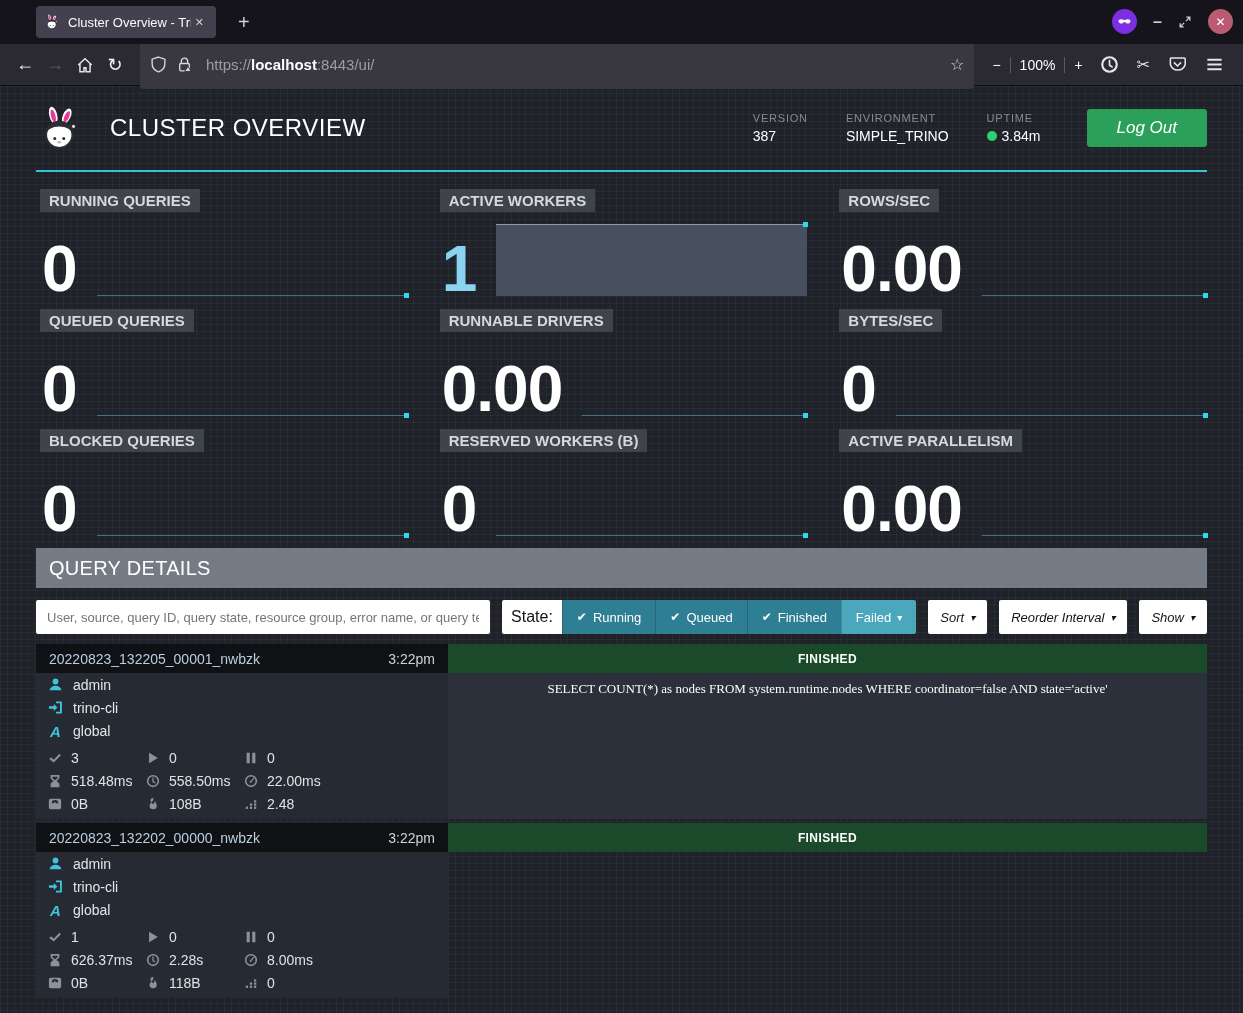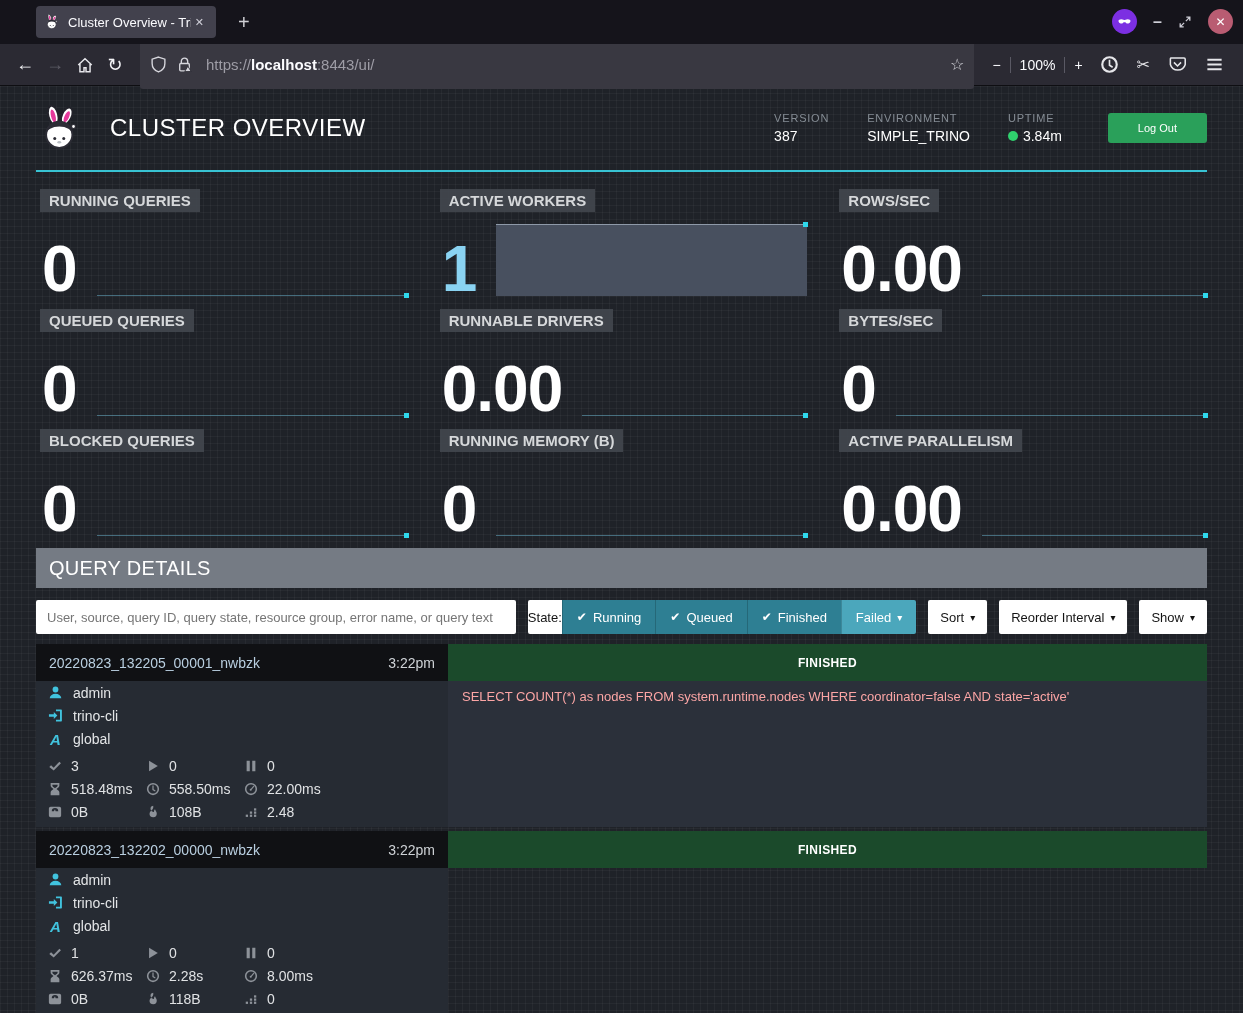--- a/index.html
+++ b/index.html
@@ -44,22 +44,22 @@
       linear-gradient(90deg, rgba(255,255,255,0.035) 1px, transparent 1px);
     background-size:7px 7px; }
 
   .apphdr { height:86px; display:flex; align-items:center; border-bottom:2px solid #38c3d3; }
   .logo { width:48px; height:50px; }
   .apptitle { margin-left:26px; font-size:24px; color:#fff; letter-spacing:.5px; }
   .hmeta { margin-left:auto; display:flex; align-items:center; gap:38px; }
   .mblk .ml { font-size:11px; color:#858c94; letter-spacing:.8px; }
   .mblk .mv { font-size:14px; color:#fff; margin-top:4px; display:flex; align-items:center; }
   .updot { width:10px; height:10px; border-radius:50%; background:#2fd06d; margin-right:5px; }
-  .logout { background:#2aa05a; color:#fff; font-size:11px; border:none; border-radius:3px;
-    padding:9px 30px; margin-left:8px; }
+  .logout { background:#2aa05a; color:#fff; font-size:17px; border:none; border-radius:3px;
+    padding:9px 30px; margin-left:8px;font-style:italic; }
 
   .stats { margin-top:13px; display:grid; grid-template-columns:repeat(3,1fr); gap:5px 28px; }
   .panel { height:115px; position:relative;font-weight:bold; }
   .plabel { position:absolute; top:4px; left:4px; background:rgba(66,70,77,.93); color:#d6d8da;
     font-size:15px; padding:3px 9px; }
   .pbody { position:absolute; left:6px; right:0; bottom:4px; display:flex; align-items:flex-end; }
   .pnum { font-size:64px; line-height:.85; color:#fff; letter-spacing:-1px; }
   .pnum.cyan { color:#8ad3f2; }
   .spark { flex:1; margin-left:20px; position:relative; height:72px; }
   .spark .sline { position:absolute; left:0; right:0; bottom:0; border-bottom:1px solid rgba(100,170,195,.55); }
@@ -68,49 +68,49 @@
   .spark.filled .sdot { top:-2px; bottom:auto; }
 
   .sechdr { margin-top:8px; height:40px; background:#757b84; color:#fff; font-size:20px;
     display:flex; align-items:center; padding-left:13px; letter-spacing:.3px; }
 
   .filterbar { margin-top:12px; display:flex; gap:12px; height:34px; }
   .search { flex:1; border:none; border-radius:2px; background:#fff; font-size:13px; color:#222;
     padding:0 11px; font-family:"Liberation Sans",sans-serif; }
   .search::placeholder { color:#757575; }
   .stategrp { display:flex; }
-  .slabel { background:#fff; color:#141414; font-size:13px; display:flex; align-items:center;
-    padding:0 0; border-radius:2px 0 0 2px; }
+  .slabel { background:#fff; color:#141414; font-size:16px; display:flex; align-items:center;
+    padding:0 9px; border-radius:2px 0 0 2px; }
   .fbtn { background:#2e7f93; color:#fff; font-size:13px; display:flex; align-items:center;
     padding:0 14px; border-left:1px solid rgba(0,0,0,.18); }
   .fbtn .chk { margin-right:6px; font-size:12px; }
   .fbtn.lite { background:#4ba7bc; border-radius:0 2px 2px 0; }
   .caret { font-size:10px; margin-left:6px; }
   .wbtn { background:#fff; color:#141414; font-size:13px; border-radius:2px; padding:0 12px;
-    display:flex; align-items:center; }
+    display:flex; align-items:center;font-style:italic; }
 
   .qrow { margin-top:10px; }
   .qrow + .qrow { margin-top:4px; }
-  .qhead { display:flex; height:37px; }
+  .qhead { display:flex; height:29px; }
   .qid { width:412px; background:#101114; display:flex; align-items:center; padding:0 13px; }
   .qid a { color:#b9cfe0; font-size:14px; text-decoration:none; }
   .qtime { margin-left:auto; color:#cfd3d7; font-size:14px; }
   .qstate { flex:1; background:#1b4a2b; display:flex; align-items:center; justify-content:center;
     color:#fff; font-size:12px; font-weight:bold; letter-spacing:.4px; }
   .qbody { display:flex; }
   .qinfo { width:412px; background:#262b33; padding:4px 12px; }
   .qline { height:23px; display:flex; font-size:14px; color:#e3e5e7; }
   .ci { width:15px; height:15px; color:#41c3de; margin-right:10px; flex:none; }
   .ciA { width:15px; color:#41c3de; margin-right:10px; font-weight:bold; font-style:italic;
     font-size:15px; text-align:center; flex:none; }
   .qstats { display:grid; grid-template-columns:98px 98px 1fr; }
   .qstat { height:23px; display:flex; align-items:center; font-size:14px; color:#e0e2e4; }
   .gi { width:14px; height:14px; color:#8d9299; margin-right:9px; flex:none; }
-  .qsql { flex:1; background:#2b303a; padding:8px 14px; font-family:Liberation Sans, sans-serif;
-    font-size:13px; color:#fca5a5; white-space:pre-wrap; }
+  .qsql { flex:1; background:#2b303a; padding:8px 14px; font-family:Liberation Serif, serif;
+    font-size:13px; color:#ffffff; white-space:pre-wrap;text-align:center; }
 </style>
 </head>
 <body>
 
 <svg width="0" height="0" style="position:absolute">
   <defs>
     <symbol id="sym-bunny" viewBox="0 0 64 64">
       <ellipse cx="23" cy="15" rx="6.5" ry="13" fill="#fff" stroke="#23232b" stroke-width="2.5" transform="rotate(-14 23 15)"></ellipse>
       <ellipse cx="23" cy="16" rx="3" ry="9" fill="#e5399b" transform="rotate(-14 23 16)"></ellipse>
       <ellipse cx="41" cy="16" rx="6.5" ry="12" fill="#fff" stroke="#23232b" stroke-width="2.5" transform="rotate(24 41 16)"></ellipse>
@@ -343,21 +343,21 @@
       <span class="plabel">BLOCKED QUERIES</span>
       <div class="pbody">
           <span class="pnum">0</span>
         <div class="spark">
             <div class="sline"></div>
             <div class="sdot"></div>
           </div>
         </div>
     </div>
     <div class="panel">
-      <span class="plabel">RUNNING MEMORY (B)</span>
+      <span class="plabel">RESERVED WORKERS (B)</span>
       <div class="pbody">
           <span class="pnum">0</span>
         <div class="spark">
             <div class="sline"></div>
             <div class="sdot"></div>
           </div>
         </div>
     </div>
     <div class="panel">
       <span class="plabel">ACTIVE PARALLELISM</span>

